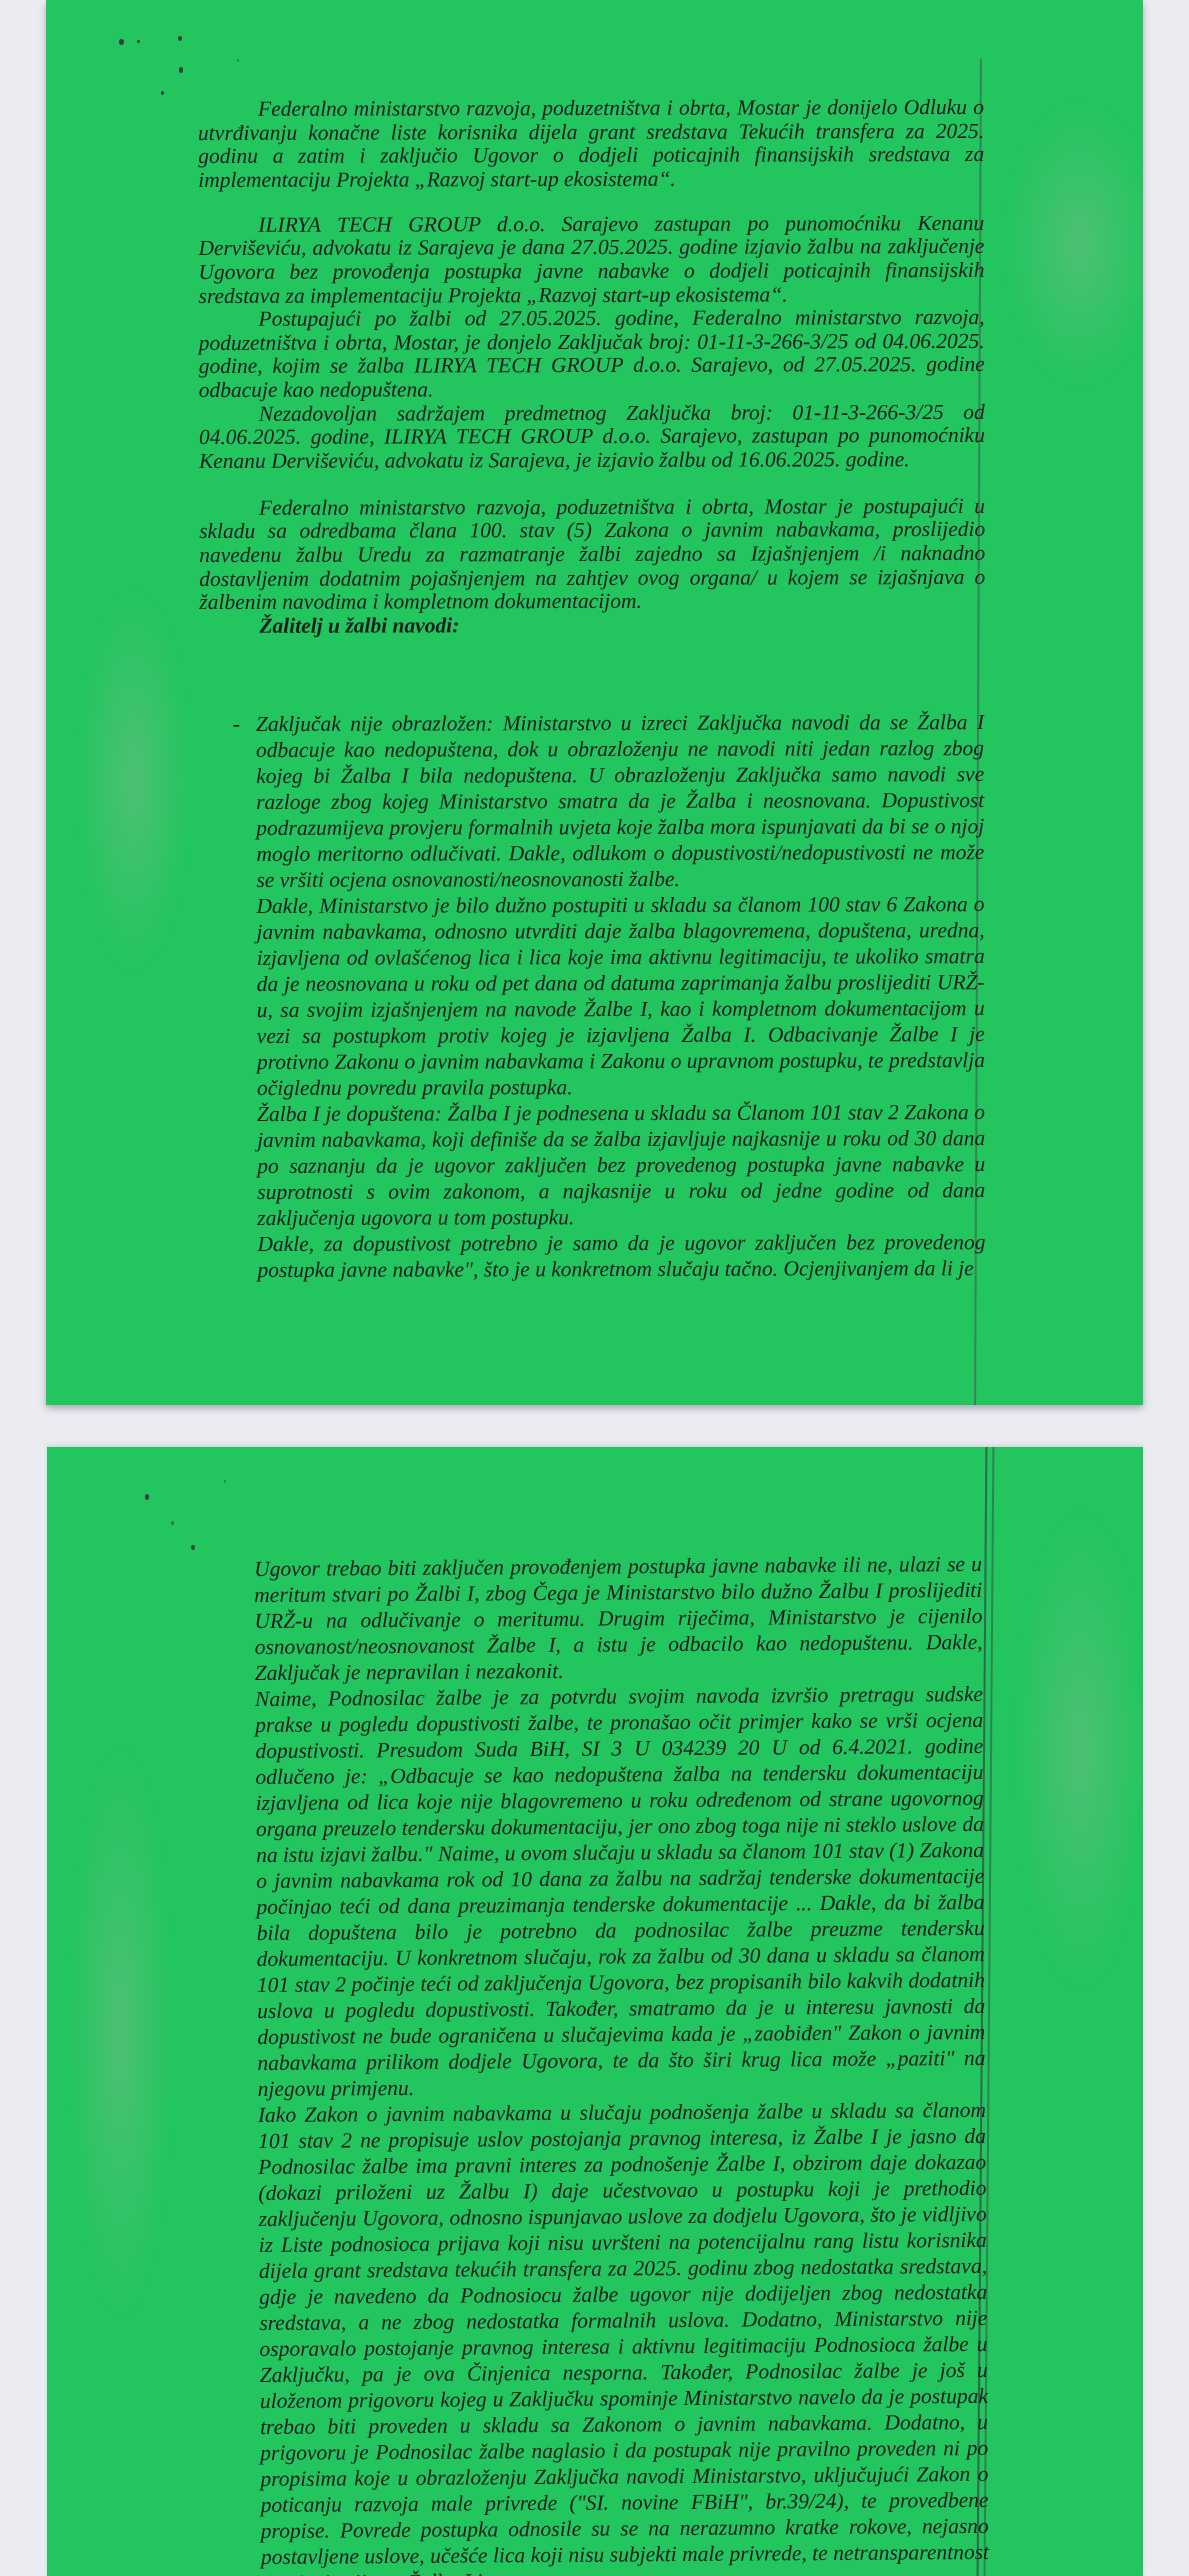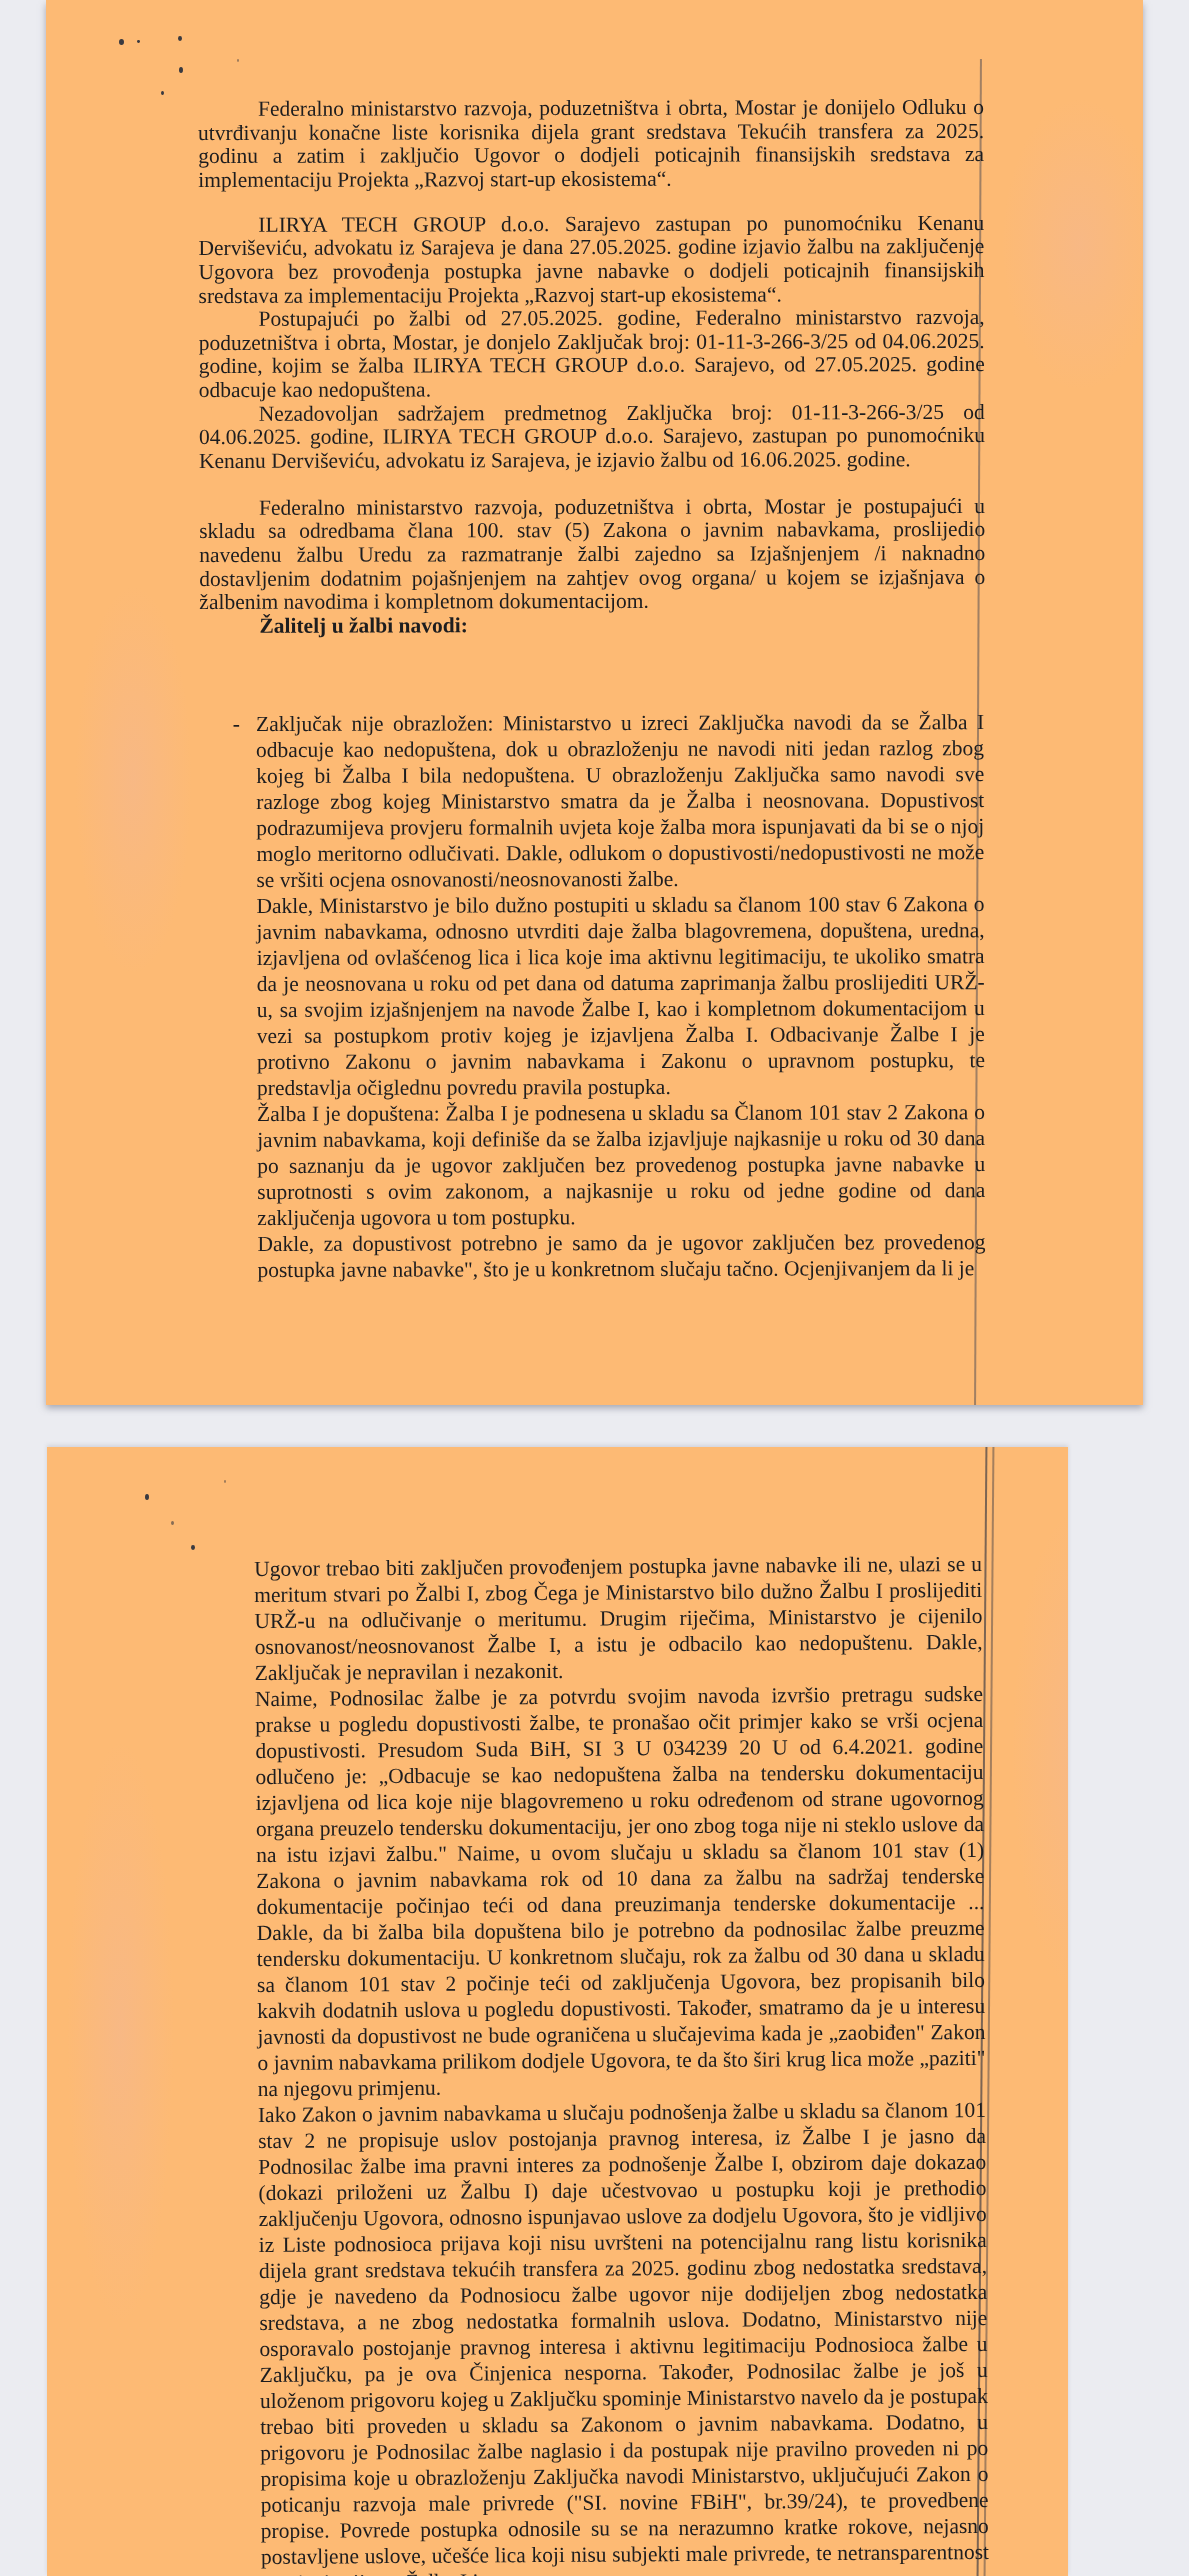--- a/index.html
+++ b/index.html
@@ -5,32 +5,32 @@
   html,body{margin:0;padding:0;}
   body{
     width:1190px;height:2576px;
     background:#ebecf1;
     position:relative;
     overflow:hidden;
     font-family:"Liberation Serif", serif;
   }
   .page{
     position:absolute;
-    background:#fdba74;
+    background:#22c55e;
     overflow:hidden;
     color:#1d1d1f;
+    font-style:italic;
   }
   #page1{
     left:46px;top:0;width:1097px;height:1405px;
     box-shadow:0 3.9px 6.8px rgba(110,112,128,.55);
   }
   #page2{
-    left:47px;top:1447px;width:1008px;height:1129px;
+    left:47px;top:1447px;width:1096px;height:1129px;
     box-shadow:0 -2px 3.9px rgba(140,142,155,.25);
-    padding-left:13px;
   }
   .intro{
     position:absolute;left:152px;top:98px;width:786px;
     font-size:21.5px;line-height:23.6px;
     text-align:justify;
     transform:rotate(-0.15deg);
     transform-origin:left top;
   }
   .intro p{margin:0;text-indent:60px;}
   .intro p.gap-before{margin-top:21.5px;}

